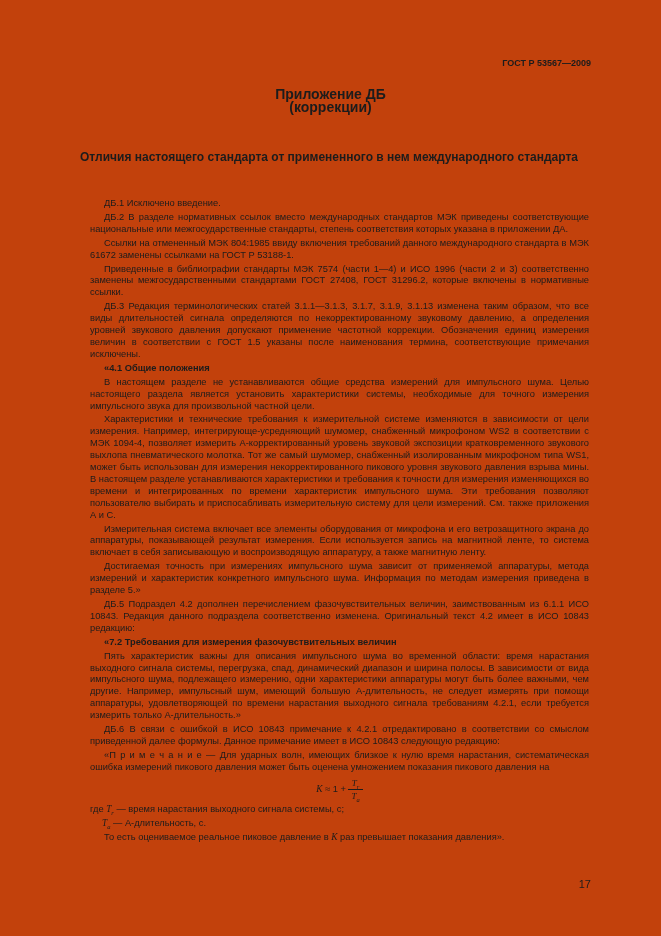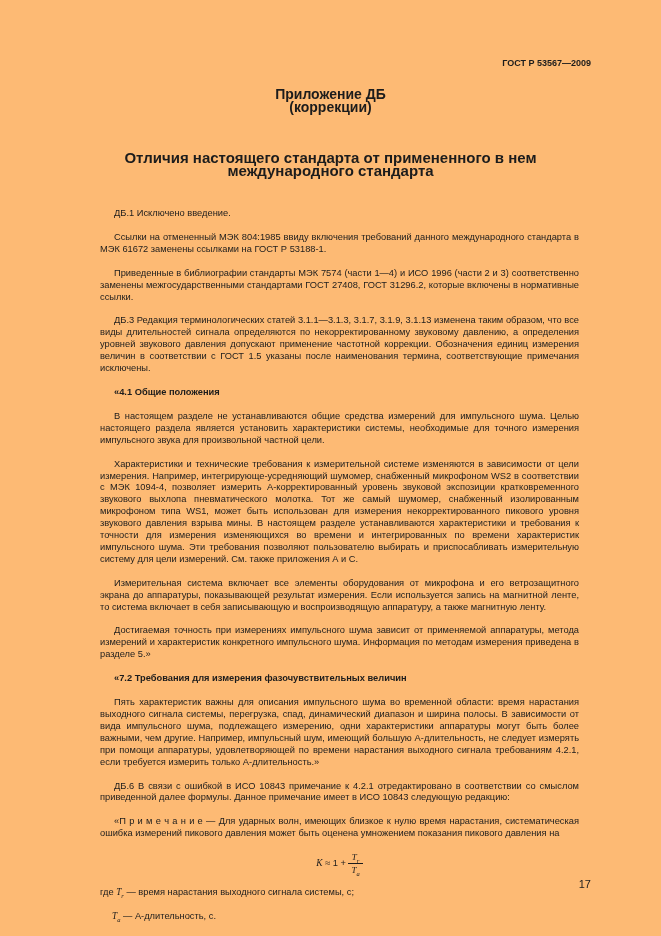--- a/index.html
+++ b/index.html
@@ -1,20 +1,20 @@
 <!DOCTYPE html>
 <html><head>
 <meta charset="utf-8">
 <style>
   html, body { margin: 0; padding: 0; background: #ffffff; }
   .page {
     position: relative;
     width: 661px;
     height: 936px;
-    background: #fdba74;
+    background: #c2410c;
     font-family: "Liberation Sans", sans-serif;
     color: #1c1c1c;
     overflow: hidden;
   }
   .doc-number {
     position: absolute;
     top: 58px;
     right: 70px;
     font-size: 9px;
     font-weight: bold;
@@ -27,35 +27,35 @@
     text-align: center;
     font-size: 14px;
     font-weight: bold;
     line-height: 13px;
   }
   .main-title {
     position: absolute;
     top: 151px;
     left: 80px;
     width: 501px;
-    text-align: center;
-    font-size: 15px;
+    text-align: left;
+    font-size: 12px;
     font-weight: bold;
     line-height: 13px;
   }
   .docbody {
     position: absolute;
     top: 196px;
     left: 88px;
     width: 503px;
     font-size: 9.3px;
     line-height: 11.9px;
   }
   .para {
-    margin: 12px;
+    margin: 2px;
     text-indent: 14px;
     text-align: justify;
   }
   .para.bold { font-weight: bold; margin-top: 2px; }
   .para.def-where { text-indent: 0; }
   .para.def-cont { text-indent: 12px; }
   .msym {
     font-family: "Liberation Serif", serif;
     font-style: italic;
   }
@@ -91,28 +91,30 @@
     <div>Приложение ДБ</div>
     <div>(коррекции)</div>
   </div>
 
   <div class="main-title">
     <div>Отличия настоящего стандарта от примененного в нем международного стандарта</div>
   </div>
 
   <div class="docbody">
       <p class="para">ДБ.1 Исключено введение.</p>
+      <p class="para">ДБ.2 В разделе нормативных ссылок вместо международных стандартов МЭК приведены соответствующие национальные или межгосударственные стандарты, степень соответствия которых указана в приложении ДА.</p>
       <p class="para">Ссылки на отмененный МЭК 804:1985 ввиду включения требований данного международного стандарта в МЭК 61672 заменены ссылками на ГОСТ Р 53188-1.</p>
       <p class="para">Приведенные в библиографии стандарты МЭК 7574 (части 1—4) и ИСО 1996 (части 2 и 3) соответственно заменены межгосударственными стандартами ГОСТ 27408, ГОСТ 31296.2, которые включены в нормативные ссылки.</p>
       <p class="para">ДБ.3 Редакция терминологических статей 3.1.1—3.1.3, 3.1.7, 3.1.9, 3.1.13 изменена таким образом, что все виды длительностей сигнала определяются по некорректированному звуковому давлению, а определения уровней звукового давления допускают применение частотной коррекции. Обозначения единиц измерения величин в соответствии с ГОСТ 1.5 указаны после наименования термина, соответствующие примечания исключены.</p>
       <p class="para bold">«4.1 Общие положения</p>
       <p class="para">В настоящем разделе не устанавливаются общие средства измерений для импульсного шума. Целью настоящего раздела является установить характеристики системы, необходимые для точного измерения импульсного звука для произвольной частной цели.</p>
       <p class="para">Характеристики и технические требования к измерительной системе изменяются в зависимости от цели измерения. Например, интегрирующе-усредняющий шумомер, снабженный микрофоном WS2 в соответствии с МЭК 1094-4, позволяет измерить А-корректированный уровень звуковой экспозиции кратковременного звукового выхлопа пневматического молотка. Тот же самый шумомер, снабженный изолированным микрофоном типа WS1, может быть использован для измерения некорректированного пикового уровня звукового давления взрыва мины. В настоящем разделе устанавливаются характеристики и требования к точности для измерения изменяющихся во времени и интегрированных по времени характеристик импульсного шума. Эти требования позволяют пользователю выбирать и приспосабливать измерительную систему для цели измерений. См. также приложения А и С.</p>
       <p class="para">Измерительная система включает все элементы оборудования от микрофона и его ветрозащитного экрана до аппаратуры, показывающей результат измерения. Если используется запись на магнитной ленте, то система включает в себя записывающую и воспроизводящую аппаратуру, а также магнитную ленту.</p>
       <p class="para">Достигаемая точность при измерениях импульсного шума зависит от применяемой аппаратуры, метода измерений и характеристик конкретного импульсного шума. Информация по методам измерения приведена в разделе 5.»</p>
+      <p class="para">ДБ.5 Подраздел 4.2 дополнен перечислением фазочувствительных величин, заимствованным из 6.1.1 ИСО 10843. Редакция данного подраздела соответственно изменена. Оригинальный текст 4.2 имеет в ИСО 10843 редакцию:</p>
       <p class="para bold">«7.2 Требования для измерения фазочувствительных величин</p>
       <p class="para">Пять характеристик важны для описания импульсного шума во временной области: время нарастания выходного сигнала системы, перегрузка, спад, динамический диапазон и ширина полосы. В зависимости от вида импульсного шума, подлежащего измерению, одни характеристики аппаратуры могут быть более важными, чем другие. Например, импульсный шум, имеющий большую А-длительность, не следует измерять при помощи аппаратуры, удовлетворяющей по времени нарастания выходного сигнала требованиям 4.2.1, если требуется измерить только А-длительность.»</p>
       <p class="para">ДБ.6 В связи с ошибкой в ИСО 10843 примечание к 4.2.1 отредактировано в соответствии со смыслом приведенной далее формулы. Данное примечание имеет в ИСО 10843 следующую редакцию:</p>
       <p class="para">«П р и м е ч а н и е — Для ударных волн, имеющих близкое к нулю время нарастания, систематическая ошибка измерений пикового давления может быть оценена умножением показания пикового давления на</p>
       <div class="formula"><span class="msym">K</span> ≈ 1 + <span class="frac"><span class="num"><span class="msym">T<sub>r</sub></span></span><span class="den"><span class="msym">T<sub>a</sub></span></span></span></div>
       <p class="para def-where">где <span class="msym">T<sub>r</sub></span> — время нарастания выходного сигнала системы, с;</p>
       <p class="para def-cont"><span class="msym">T<sub>a</sub></span> — А-длительность, с.</p>
       <p class="para">То есть оцениваемое реальное пиковое давление в <span class="msym">K</span> раз превышает показания давления».</p>
     </div>
 

